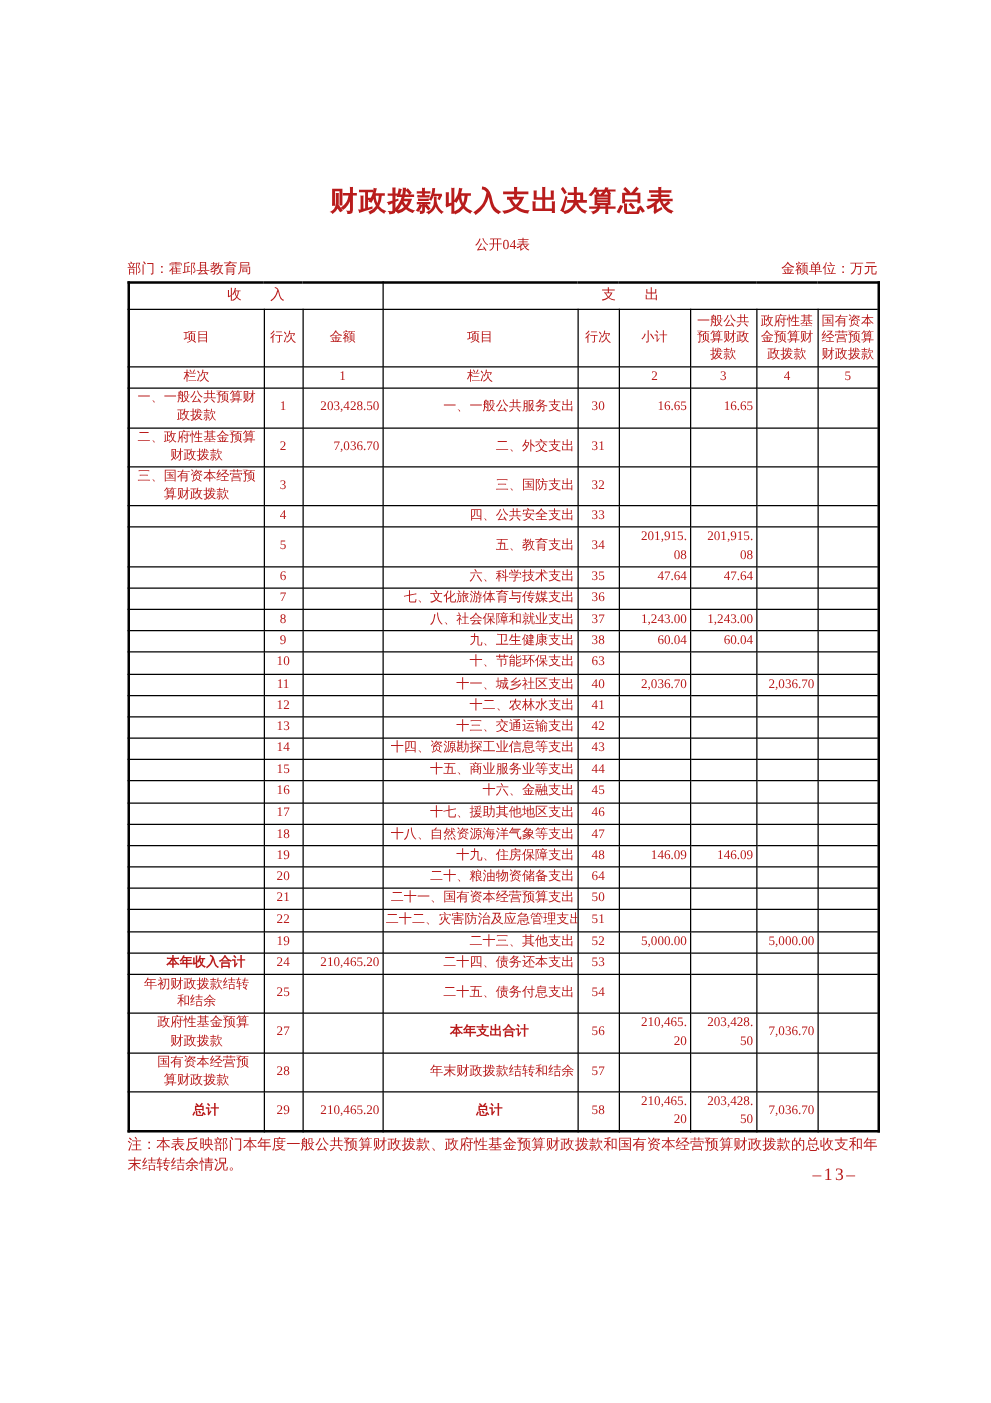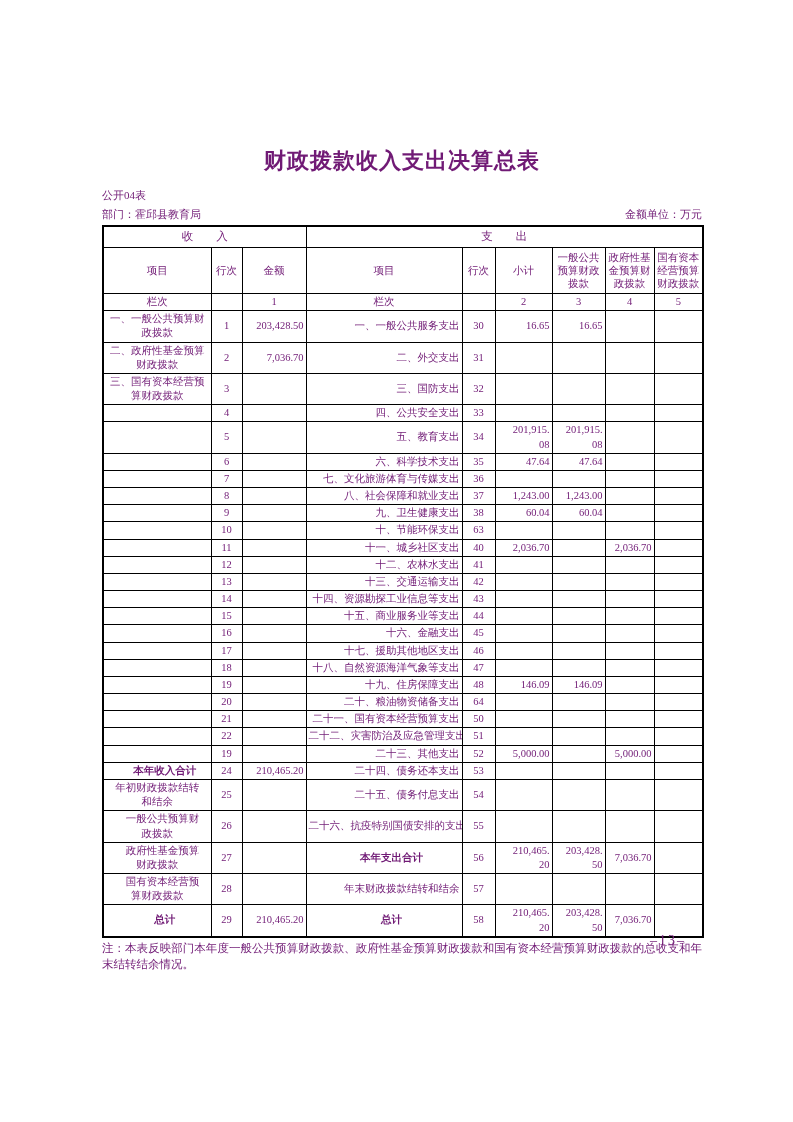--- a/index.html
+++ b/index.html
@@ -1,27 +1,27 @@
 <!DOCTYPE html>
 <html><head>
 <meta charset="utf-8">
 <style>
   html,body { margin:0; padding:0; background:#ffffff; }
   .page {
     position:relative; width:726px; height:1122px; background:#ffffff;
-    font-family:"Liberation Serif","DejaVu Serif",serif; color:#701a75;
+    font-family:"Liberation Serif","DejaVu Serif",serif; color:#b91c1c;
     overflow:hidden;
   }
   .content { position:absolute; left:102px; top:146px; width:600px; }
   .title {
     font-family:"Liberation Sans","DejaVu Sans",sans-serif;
     font-weight:bold; font-size:22px; text-align:center;
     margin:0 0 12px 0; letter-spacing:1px;
   }
-  .code { text-align:left; font-size:11px; margin-bottom:4px; }
+  .code { text-align:center; font-size:11px; margin-bottom:4px; }
   .meta { display:flex; justify-content:space-between; font-size:11px; margin-bottom:3px; }
   table.fiscal {
     border-collapse:collapse; table-layout:fixed; width:600px;
     border:2px solid #000;
   }
   .fiscal th, .fiscal td {
     border:1px solid #000; font-weight:normal; font-size:10.5px;
     padding:1px 2px; vertical-align:middle; line-height:1.35;
     overflow:hidden;
   }
@@ -365,32 +365,20 @@
             <td class="c-line">25</td>
             <td class="c-num"></td>
             <td class="c-eitem">二十五、债务付息支出</td>
             <td class="c-line">54</td>
             <td class="c-num"></td>
             <td class="c-num"></td>
             <td class="c-num"></td>
             <td class="c-num"></td>
           </tr>
           <tr>
-            <td class="c-item">　一般公共预算财
-政拨款</td>
-            <td class="c-line">26</td>
-            <td class="c-num"></td>
-            <td class="c-eitem">二十六、抗疫特别国债安排的支出</td>
-            <td class="c-line">55</td>
-            <td class="c-num"></td>
-            <td class="c-num"></td>
-            <td class="c-num"></td>
-            <td class="c-num"></td>
-          </tr>
-          <tr>
             <td class="c-item">　政府性基金预算
 财政拨款</td>
             <td class="c-line">27</td>
             <td class="c-num"></td>
             <td class="c-eitem total">本年支出合计</td>
             <td class="c-line">56</td>
             <td class="c-num">210,465.
 20</td>
             <td class="c-num">203,428.
 50</td>

